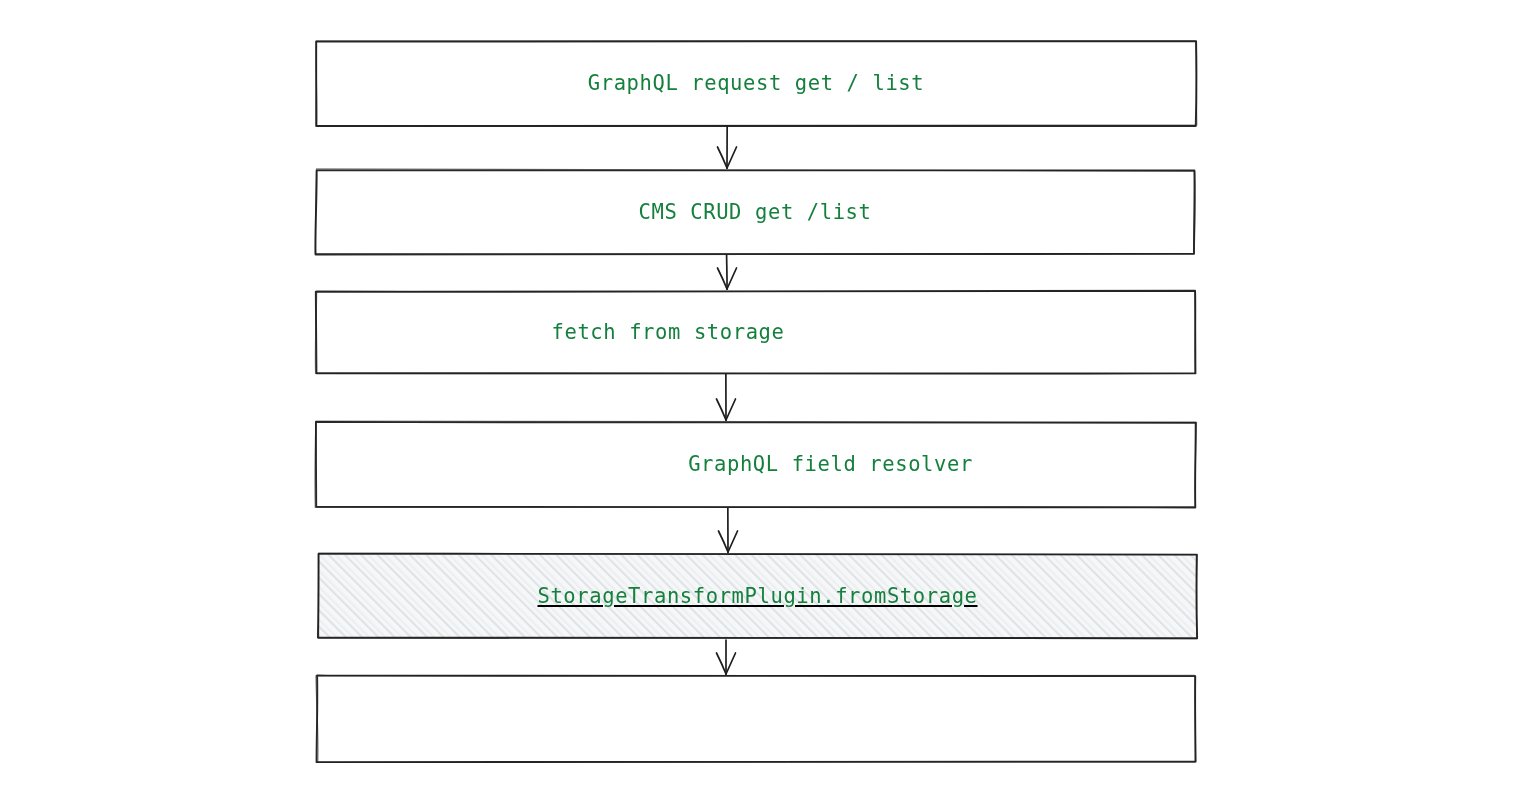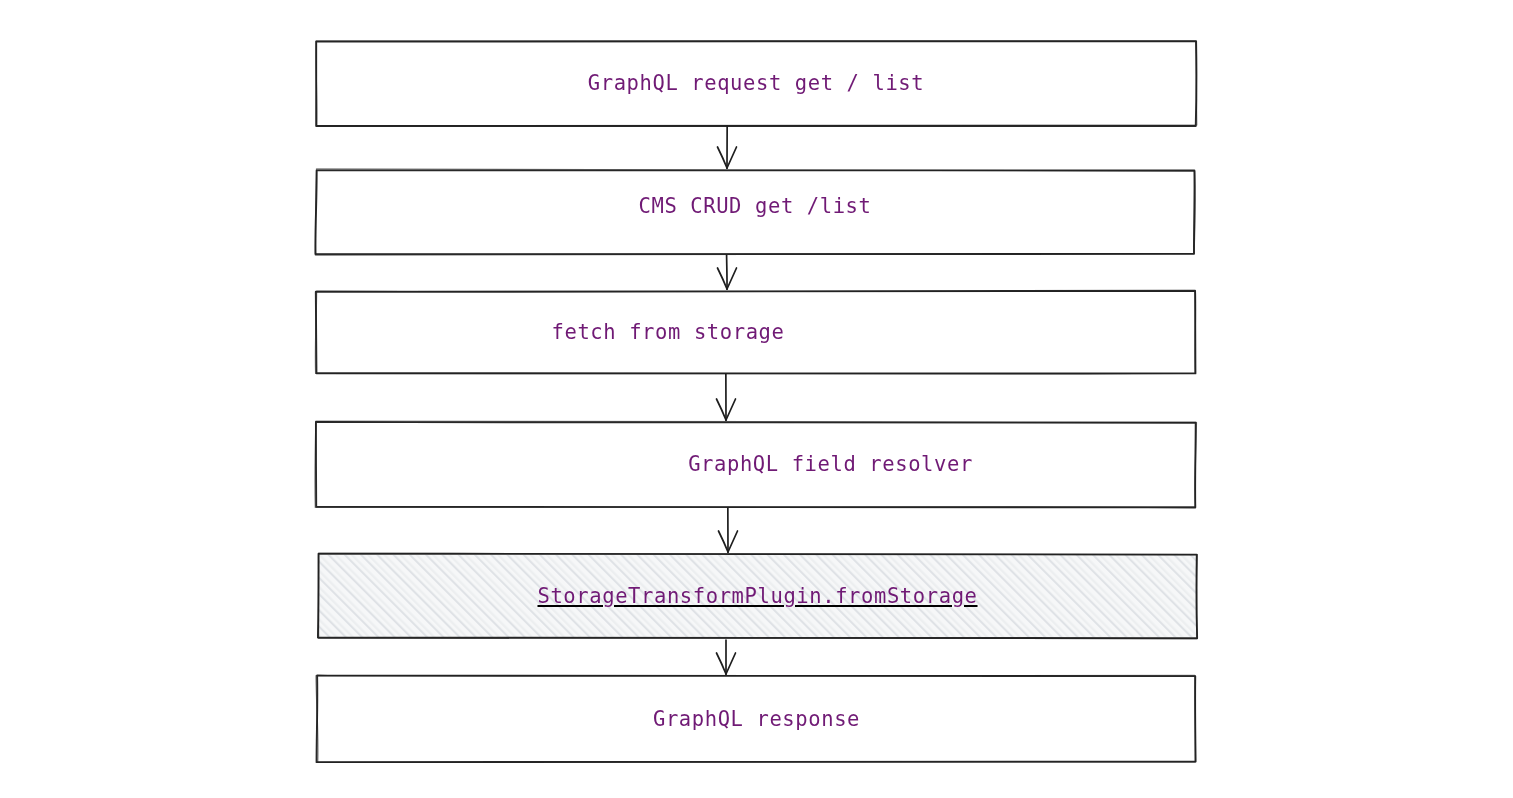--- a/index.html
+++ b/index.html
@@ -48,21 +48,21 @@
     display: flex;
     align-items: center;
     justify-content: center;
     pointer-events: auto;
   }
 
   .node-label {
     font-family: "DejaVu Sans Mono", "Liberation Mono", monospace;
     font-size: 20.5px;
     letter-spacing: 0.6px;
-    color: #701a75;
+    color: #15803d;
     white-space: nowrap;
     text-align: center;
     line-height: 1.2;
     user-select: none;
   }
 </style>
 </head>
 <body>
 
 <div id="canvas">
@@ -129,30 +129,27 @@
           <path d="M 317.13 675.56 C 607.11 676.15 896.99 676.04 1195.25 676.15 C 1194.85 703.83 1195.23 732.47 1195.63 761.55 C 906.02 760.92 614.81 761.95 316.55 762.16 C 316.57 734.41 317.77 706.15 317.13 675.56 Z" fill="none" stroke="#1e1e1e" stroke-width="1.9" stroke-opacity="0.95" stroke-linecap="round" stroke-linejoin="round"></path>
           <path d="M 315.95 675.72 C 605.28 674.43 895.56 673.99 1194.88 675.44 C 1195.44 703.64 1195.45 731.51 1195.25 762.07 C 905.20 762.44 614.99 763.02 317.80 762.30 C 318.78 734.39 316.30 705.42 315.95 675.72 Z" fill="none" stroke="#1e1e1e" stroke-width="1.2" stroke-opacity="0.55" stroke-linecap="round" stroke-linejoin="round"></path>
         </g>
       </g>
   </svg>
 
   <div class="node-layer" id="node-layer">
       <div class="node" style="left: 316px; top: 41px; width: 880px; height: 85px;">
         <span class="node-label">GraphQL request get / list</span>
       </div>
-      <div class="node" style="left: 316px; top: 164px; width: 878px; height: 84px;">
+      <div class="node" style="left: 316px; top: 170px; width: 878px; height: 84px;">
         <span class="node-label">CMS CRUD get /list</span>
       </div>
       <div class="node" style="left: 316px; top: 291px; width: 704px; height: 82px;">
         <span class="node-label">fetch from storage</span>
       </div>
       <div class="node" style="left: 316px; top: 422px; width: 1029px; height: 85px;">
         <span class="node-label">GraphQL field resolver</span>
       </div>
       <div class="node" style="left: 318px; top: 554px; width: 879px; height: 84px; text-decoration: underline;">
         <span class="node-label">StorageTransformPlugin.fromStorage</span>
       </div>
-      <div class="node" style="left: 317px; top: 676px; width: 879px; height: 86px;">
-        <span class="node-label">GraphQL response</span>
-      </div>
     </div>
 
 </div>
 
 </body></html>

